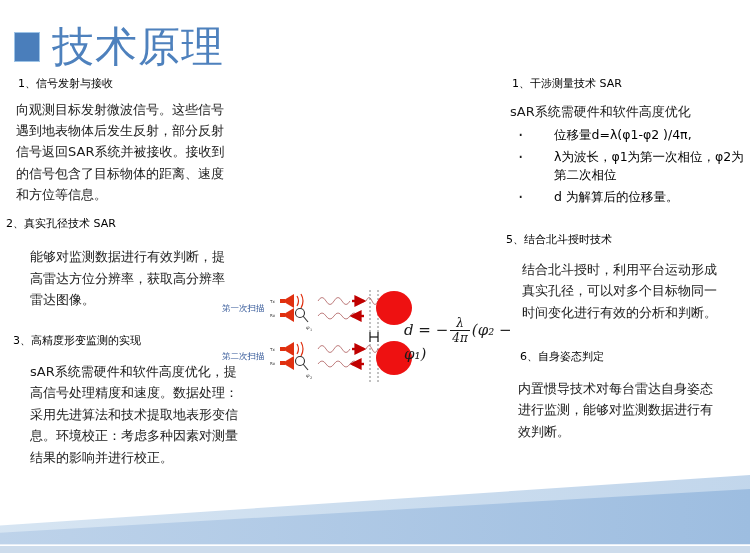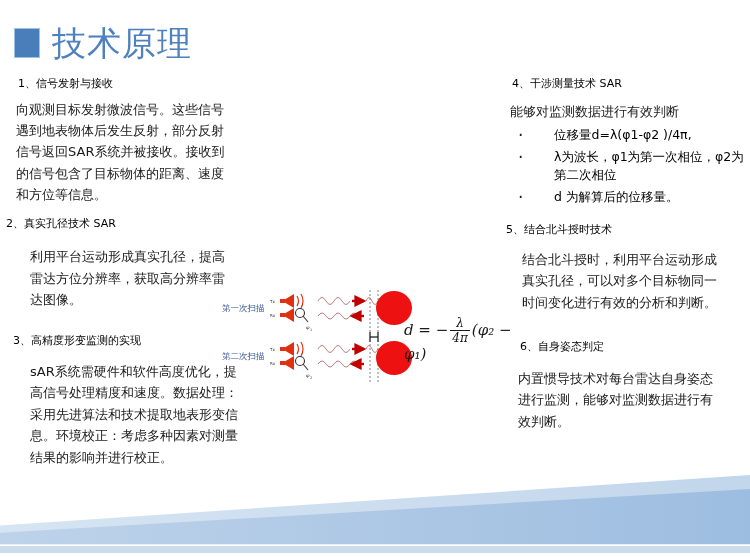--- a/index.html
+++ b/index.html
@@ -12,21 +12,21 @@
   }
   .slide{position:absolute;inset:0;overflow:hidden;}
 
   
   .title-row{position:absolute;left:14px;top:26px;display:flex;align-items:center;}
   .title-square{
     width:26px;height:30px;background:#4A7EBB;
     border:1px solid #9DC3E6;box-sizing:border-box;margin-right:12px;
   }
   .title-text{
-    font-size:34px;color:#4E81BD;letter-spacing:1px;line-height:1;
+    font-size:42px;color:#4E81BD;letter-spacing:1px;line-height:1;
     font-family:"DejaVu Sans","Liberation Sans",sans-serif;
   }
 
   
   .col-left{position:absolute;left:0;top:76px;width:270px;}
   .col-right{position:absolute;left:482px;top:76px;width:268px;}
 
   .sec{margin-bottom:2px;}
   .sec-head{
     font-weight:normal;color:#000000;font-size:11px;line-height:1.5;
@@ -42,21 +42,21 @@
   .l1 .sec-head{margin-left:18px;}
   .l1 .sec-body{margin:6px 0 0 16px;width:218px;}
   .l2 .sec-head{margin-left:6px;margin-top:10px;}
   .l2 .sec-body{margin:14px 0 0 30px;width:200px;}
   .l3 .sec-head{margin-left:13px;margin-top:22px;}
   .l3 .sec-body{margin:12px 0 0 30px;width:215px;}
 
   
   .r4 .sec-head{margin-left:30px;}
   .r4 .sec-body{margin:8px 0 0 28px;width:240px;}
-  .r5 .sec-head{margin-left:24px;margin-top:16px;}
+  .r5 .sec-head{margin-left:24px;margin-top:26px;}
   .r5 .sec-body{margin:10px 0 0 40px;width:205px;}
   .r6 .sec-head{margin-left:38px;margin-top:26px;}
   .r6 .sec-body{margin:12px 0 0 36px;width:205px;}
 
   ul.bullets{margin:4px 0 0 0;padding:0;list-style:none;}
   ul.bullets li{
     position:relative;padding-left:44px;margin-bottom:4px;
     font-size:12.5px;line-height:1.45;color:#000000;
     font-family:"DejaVu Sans","Liberation Sans",sans-serif;
   }
@@ -123,39 +123,39 @@
     <div class="sec l1">
       <div class="sec-head">1、信号发射与接收</div>
       <div class="sec-body">
         <p>向观测目标发射微波信号。这些信号遇到地表物体后发生反射，部分反射信号返回SAR系统并被接收。接收到的信号包含了目标物体的距离、速度和方位等信息。</p>
       </div>
     </div>
 
     <div class="sec l2">
       <div class="sec-head">2、真实孔径技术 SAR</div>
       <div class="sec-body">
-        <p>利用平台运动形成真实孔径，提高雷达方位分辨率，获取高分辨率雷达图像。</p>
+        <p>能够对监测数据进行有效判断，提高雷达方位分辨率，获取高分辨率雷达图像。</p>
       </div>
     </div>
 
     <div class="sec l3">
       <div class="sec-head">3、高精度形变监测的实现</div>
       <div class="sec-body">
         <p>sAR系统需硬件和软件高度优化，提高信号处理精度和速度。数据处理：采用先进算法和技术提取地表形变信息。环境校正：考虑多种因素对测量结果的影响并进行校正。</p>
       </div>
     </div>
 
   </div>
 
   <div class="col-right">
 
     <div class="sec r4">
-      <div class="sec-head">4、干涉测量技术 SAR</div>
-      <div class="sec-body">
-        <p>能够对监测数据进行有效判断</p>
+      <div class="sec-head">1、干涉测量技术 SAR</div>
+      <div class="sec-body">
+        <p>sAR系统需硬件和软件高度优化</p>
         <ul class="bullets">
           <li>位移量d=λ(φ1-φ2 )/4π,</li>
           <li>λ为波长，φ1为第一次相位，φ2为第二次相位</li>
           <li>d 为解算后的位移量。</li>
         </ul>
       </div>
     </div>
 
     <div class="sec r5">
       <div class="sec-head">5、结合北斗授时技术</div>

